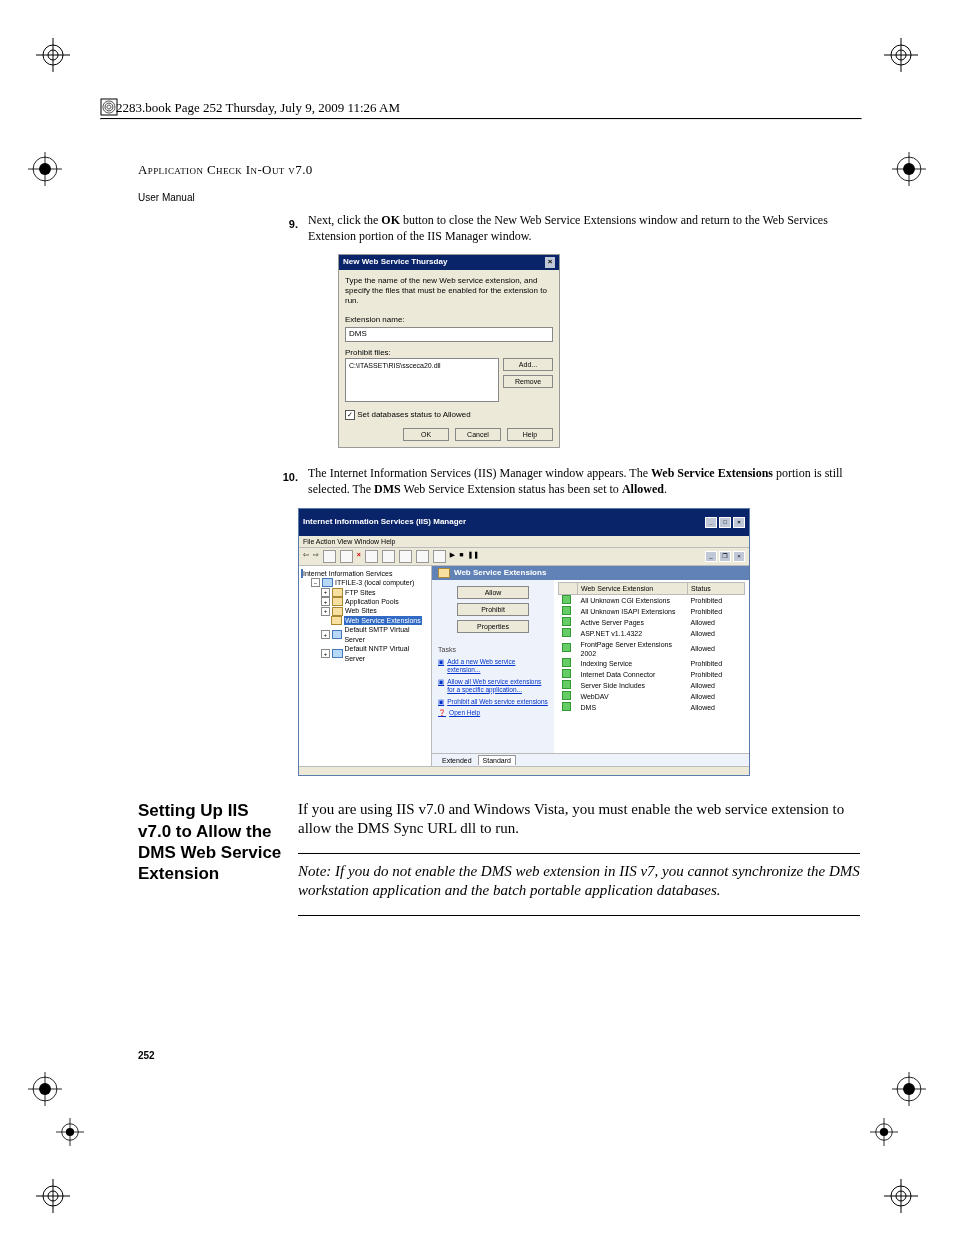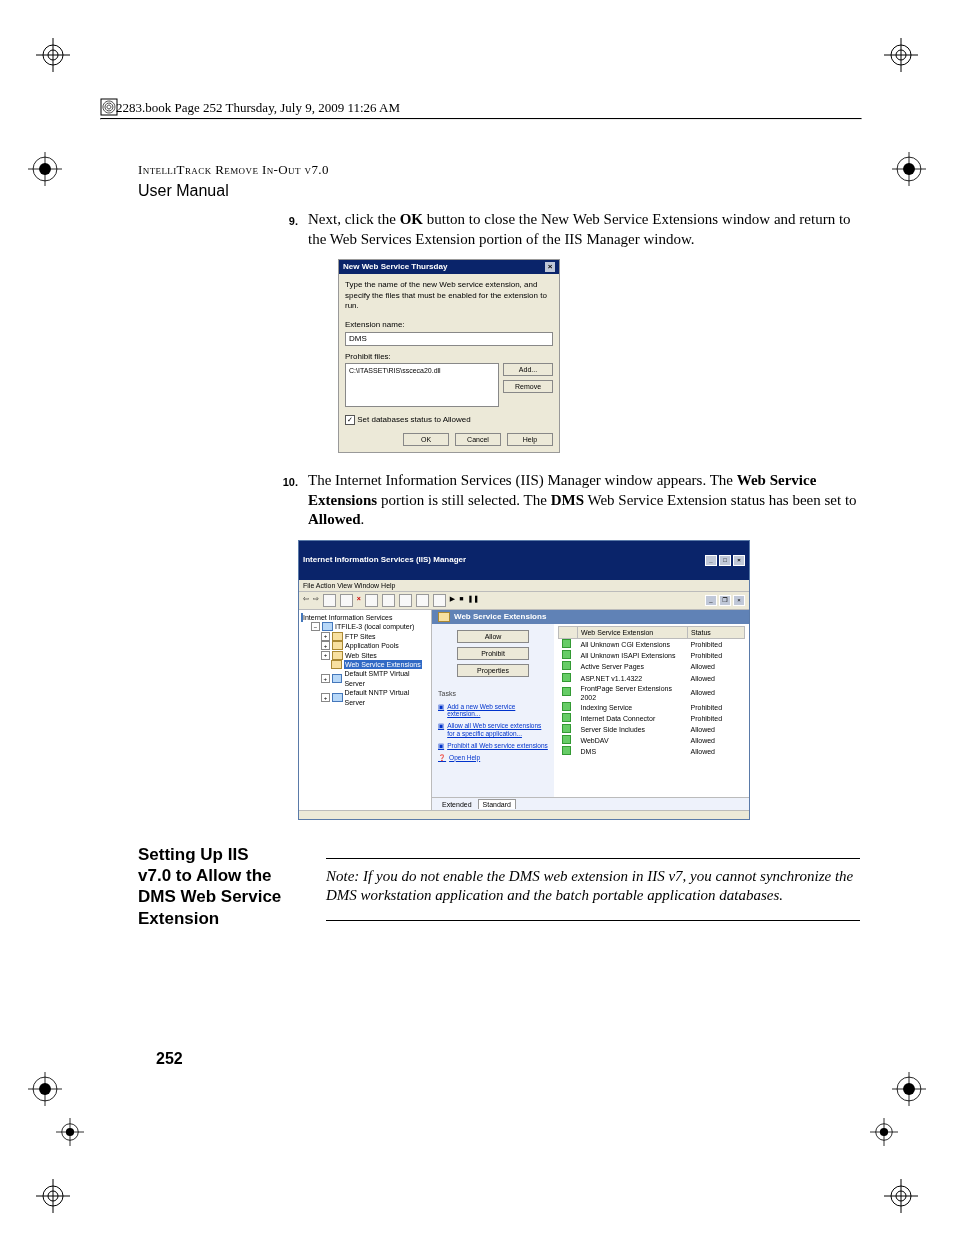--- a/index.html
+++ b/index.html
@@ -51,22 +51,22 @@
     width: 722px;
   }
   .product-line {
     font-family: "Times New Roman", serif;
     font-size: 13px;
     letter-spacing: 0.4px;
     font-variant: small-caps;
   }
   .user-manual {
     font-family: Arial, Helvetica, sans-serif;
-    font-size: 16px;
-    margin-top: 4px;
+    font-size: 10px;
+    margin-top: 14px;
   }
   .body-block {
     margin-top: 10px;
     font-size: 15px;
     line-height: 1.3;
   }
   .step {
     display: flex;
     align-items: flex-start;
     margin-bottom: 8px;
@@ -75,21 +75,21 @@
     font-family: Arial, Helvetica, sans-serif;
     font-weight: bold;
     font-size: 11px;
     flex: 0 0 160px;
     text-align: right;
     padding-right: 10px;
     padding-top: 4px;
   }
   .step-text {
     flex: 1;
-    font-size: 15px;
+    font-size: 12px;
   }
   .dialog-shot {
     margin: 10px 0 18px 200px;
     width: 220px;
     border: 1px solid #999;
     font-family: Tahoma, Arial, sans-serif;
     font-size: 8px;
     background: #ece9d8;
   }
   .dlg-title {
@@ -118,21 +118,21 @@
 
   .iis-shot {
     margin: 10px 0 24px 160px;
     width: 450px;
     border:1px solid #5a7aa8;
     font-family: Tahoma, Arial, sans-serif;
     font-size: 7px;
     background:#fff;
   }
   .iis-title {
-    background:#0a246a; color:#fff; padding:14px 4px; font-weight:bold;
+    background:#0a246a; color:#fff; padding:8px 4px; font-weight:bold;
     display:flex; justify-content:space-between; font-size:8px;
   }
   .winctl { display:flex; gap:2px; }
   .winctl div { width:10px;height:9px;background:#c0c8d8;border:1px solid #fff;font-size:6px;color:#000;text-align:center;line-height:8px;}
   .iis-menu {
     background:#ece9d8; padding:1px 4px; font-size:7px; color:#000;
     border-bottom:1px solid #bbb;
   }
   .iis-toolbar {
     background:#ece9d8; padding:2px 4px; border-bottom:1px solid #bbb;
@@ -175,21 +175,20 @@
   }
   .wse-table td { padding:0 3px; font-size:7px; line-height:1.3;}
   .tabbar { border-top:1px solid #bbb; padding:1px 6px; font-size:7px; background:#eef2fb;}
   .tabbar span { display:inline-block; padding:0 4px; }
   .tabbar .tab-sel { border:1px solid #999; border-bottom:none; background:#fff;}
   .statusgutter { height:8px; background:#ece9d8; border-top:1px solid #bbb;}
 
   .section {
     display:flex;
     margin-top: 6px;
-    gap: 28px;
   }
   .section-title {
     flex: 0 0 148px;
     font-family: Arial, Helvetica, sans-serif;
     font-weight: bold;
     font-size: 17px;
     line-height:1.25;
     padding-right:12px;
   }
   .section-body {
@@ -200,25 +199,25 @@
     border-top:1px solid #000;
     margin: 14px 0 8px;
   }
   .note {
     font-style: italic;
   }
   .note-label { font-style: italic; }
   
   .pagenum-abs {
     position:absolute;
-    left: 156px;
+    left: 138px;
     top: 1050px;
     font-family: Arial, Helvetica, sans-serif;
     font-weight:bold;
-    font-size:16px;
+    font-size:10px;
   }
 </style>
 </head>
 <body>
 
 <svg class="registration-mark" style="left:36px;top:38px" viewBox="0 0 34 34">
     <circle cx="17" cy="17" r="10" fill="none" stroke="#000"></circle>
     <circle cx="17" cy="17" r="5" fill="none" stroke="#000"></circle>
     <line x1="0" y1="17" x2="34" y2="17" stroke="#000"></line>
     <line x1="17" y1="0" x2="17" y2="34" stroke="#000"></line>
@@ -282,21 +281,21 @@
   <div class="header-row">
     <svg class="spiral" viewBox="0 0 18 18">
       <rect x="1" y="1" width="16" height="16" fill="none" stroke="#000"></rect>
       <path d="M9 3 a6 6 0 1 1 -0.1 0 M9 5 a4 4 0 1 1 -0.1 0 M9 7 a2 2 0 1 1 -0.1 0" fill="none" stroke="#000" stroke-width="0.7"></path>
     </svg>
     <span class="bookline">2283.book  Page 252  Thursday, July 9, 2009  11:26 AM</span>
     <hr class="page-rule">
   </div>
 
   <div class="content">
-    <div class="product-line">IntelliTrack Remove In-Out v7.0</div>
+    <div class="product-line">Application Check In-Out v7.0</div>
     <div class="user-manual">User Manual</div>
 
     <div class="body-block">
 
       <div class="step">
         <div class="step-num">9.</div>
         <div class="step-text">
           <span>Next, click the </span><b>OK</b><span> button to close the New Web Service Extensions window and return to the Web Services Extension portion of the IIS Manager window.</span>
         </div>
       </div>
@@ -505,20 +504,21 @@
               <span class="tab-sel">Standard</span>
             </div>
           </div>
         </div>
         <div class="statusgutter"></div>
       </div>
 
       <div class="section">
         <div class="section-title">Setting Up IIS v7.0 to Allow the DMS Web Service Extension</div>
         <div class="section-body">
+          <div>If you are using IIS v7.0 and Windows Vista, you must enable the web service extension to allow the DMS Sync URL dll to run.</div>
           <div class="section-divider"></div>
           <div class="note">
             <span class="note-label">Note:  </span><span>If you do not enable the DMS web extension in IIS v7, you cannot synchronize the DMS workstation application and the batch portable application databases.</span>
           </div>
           <div class="section-divider"></div>
         </div>
       </div>
 
     </div>
   </div>

